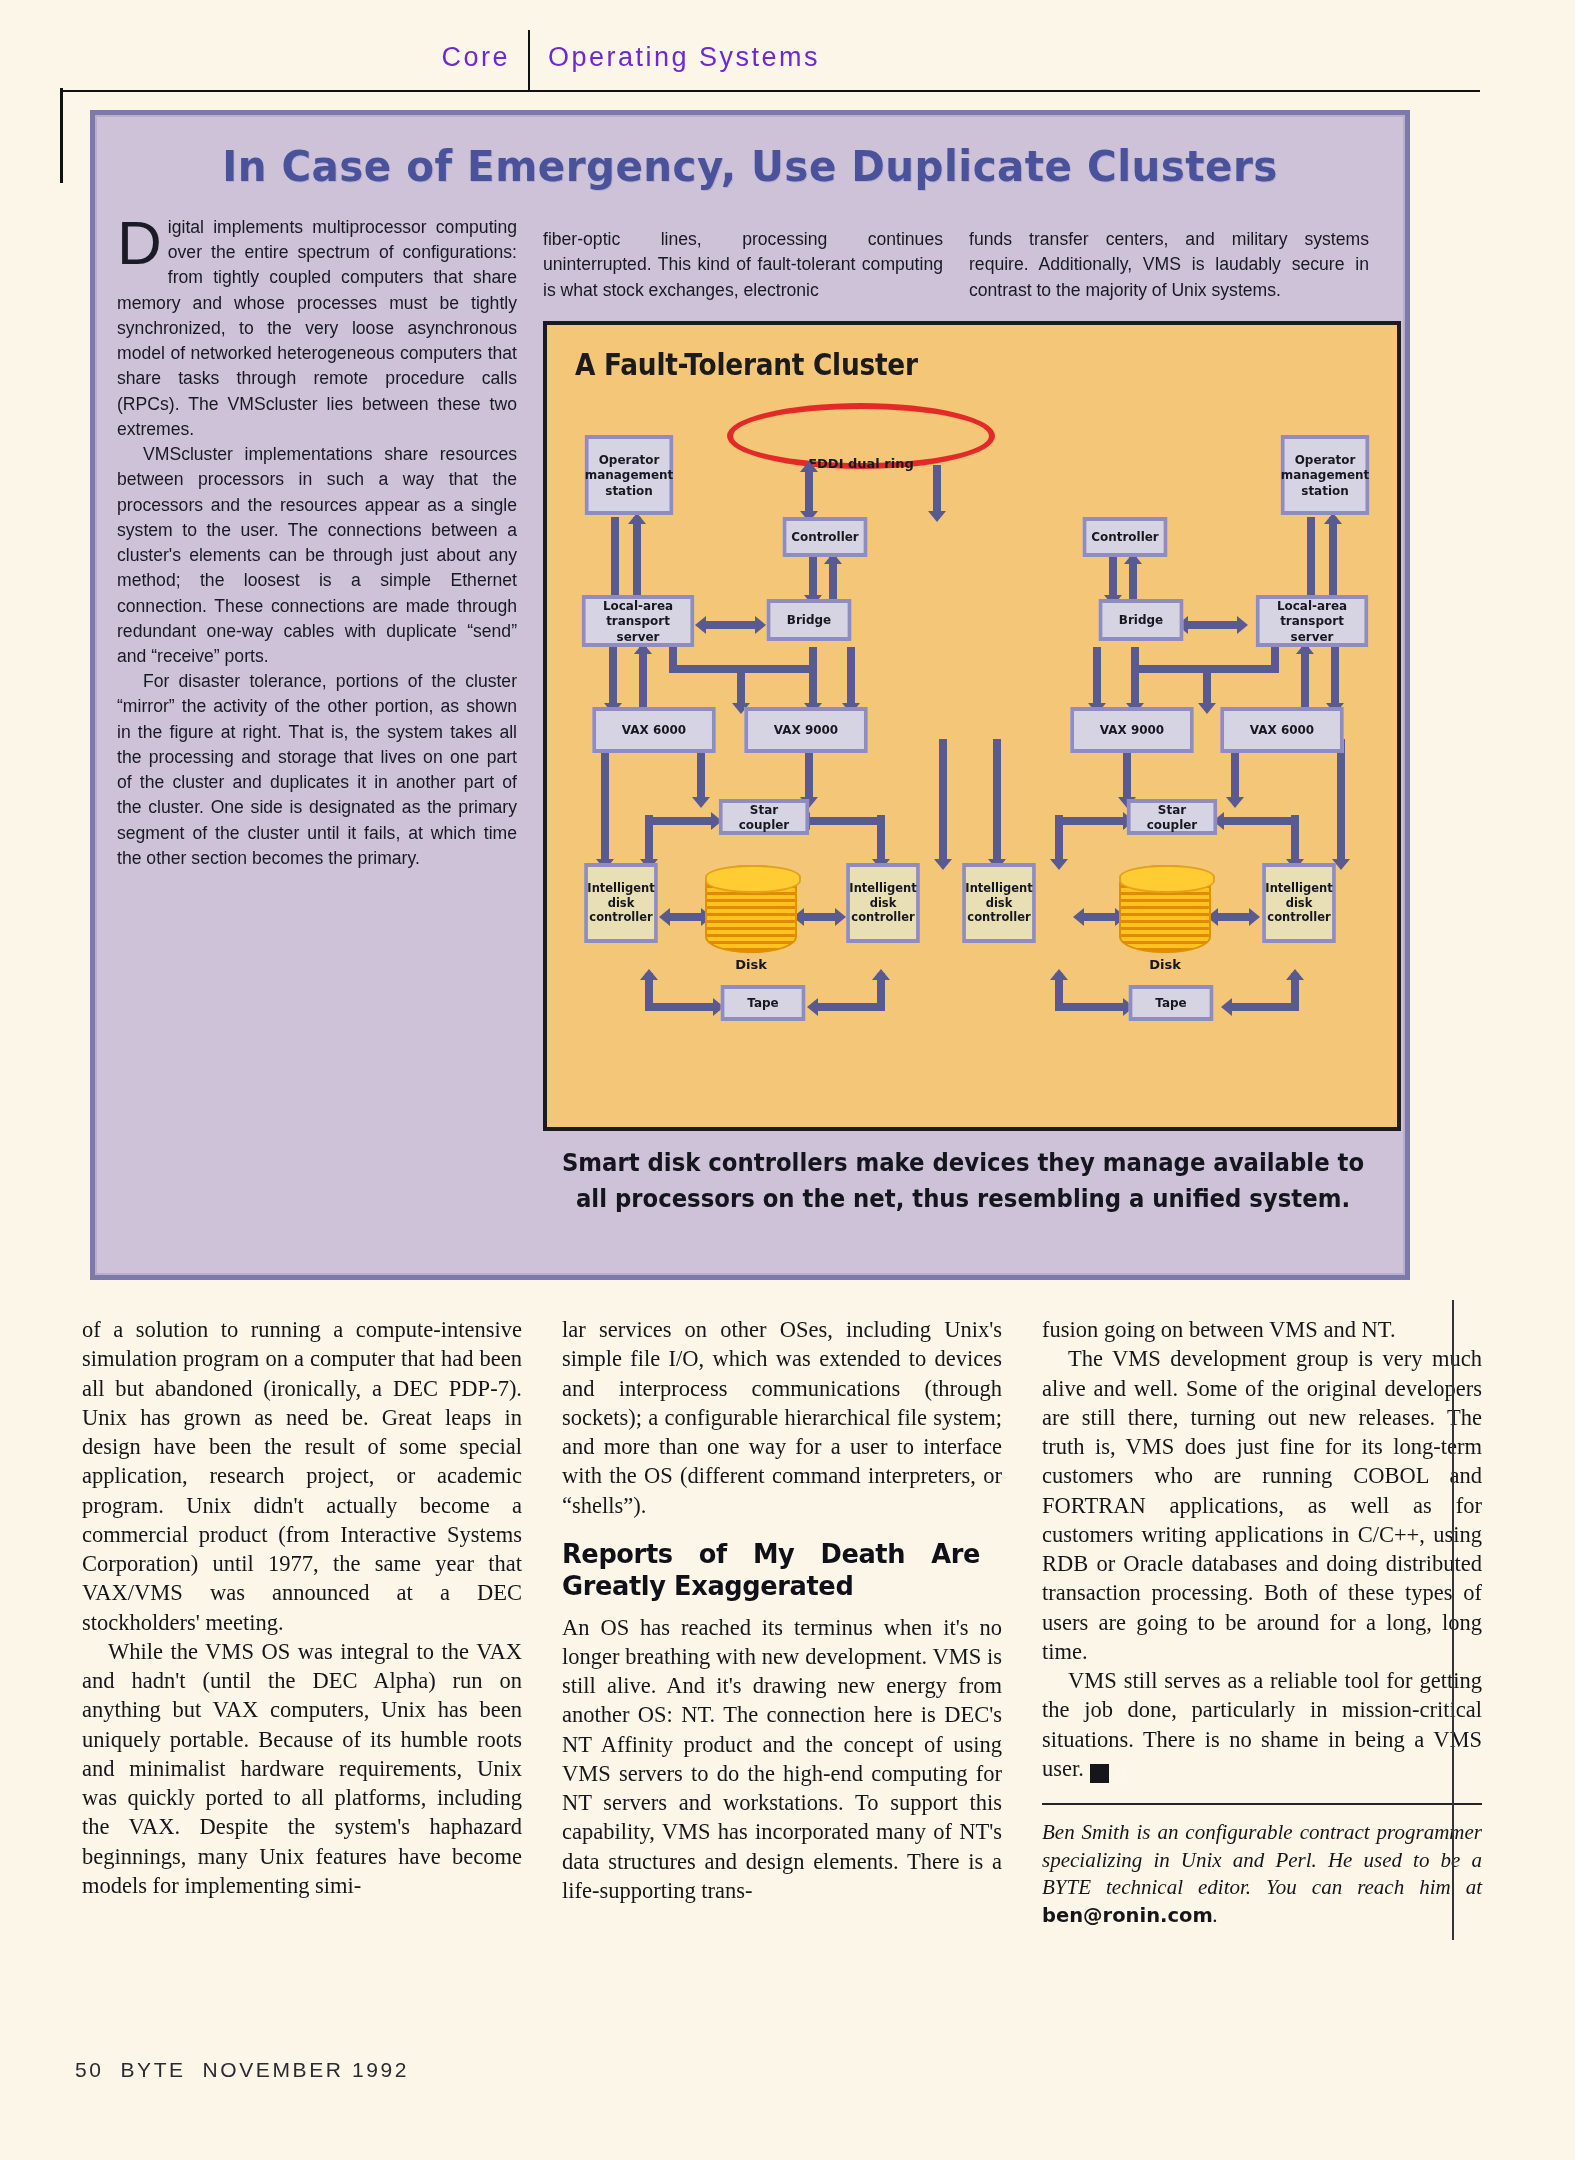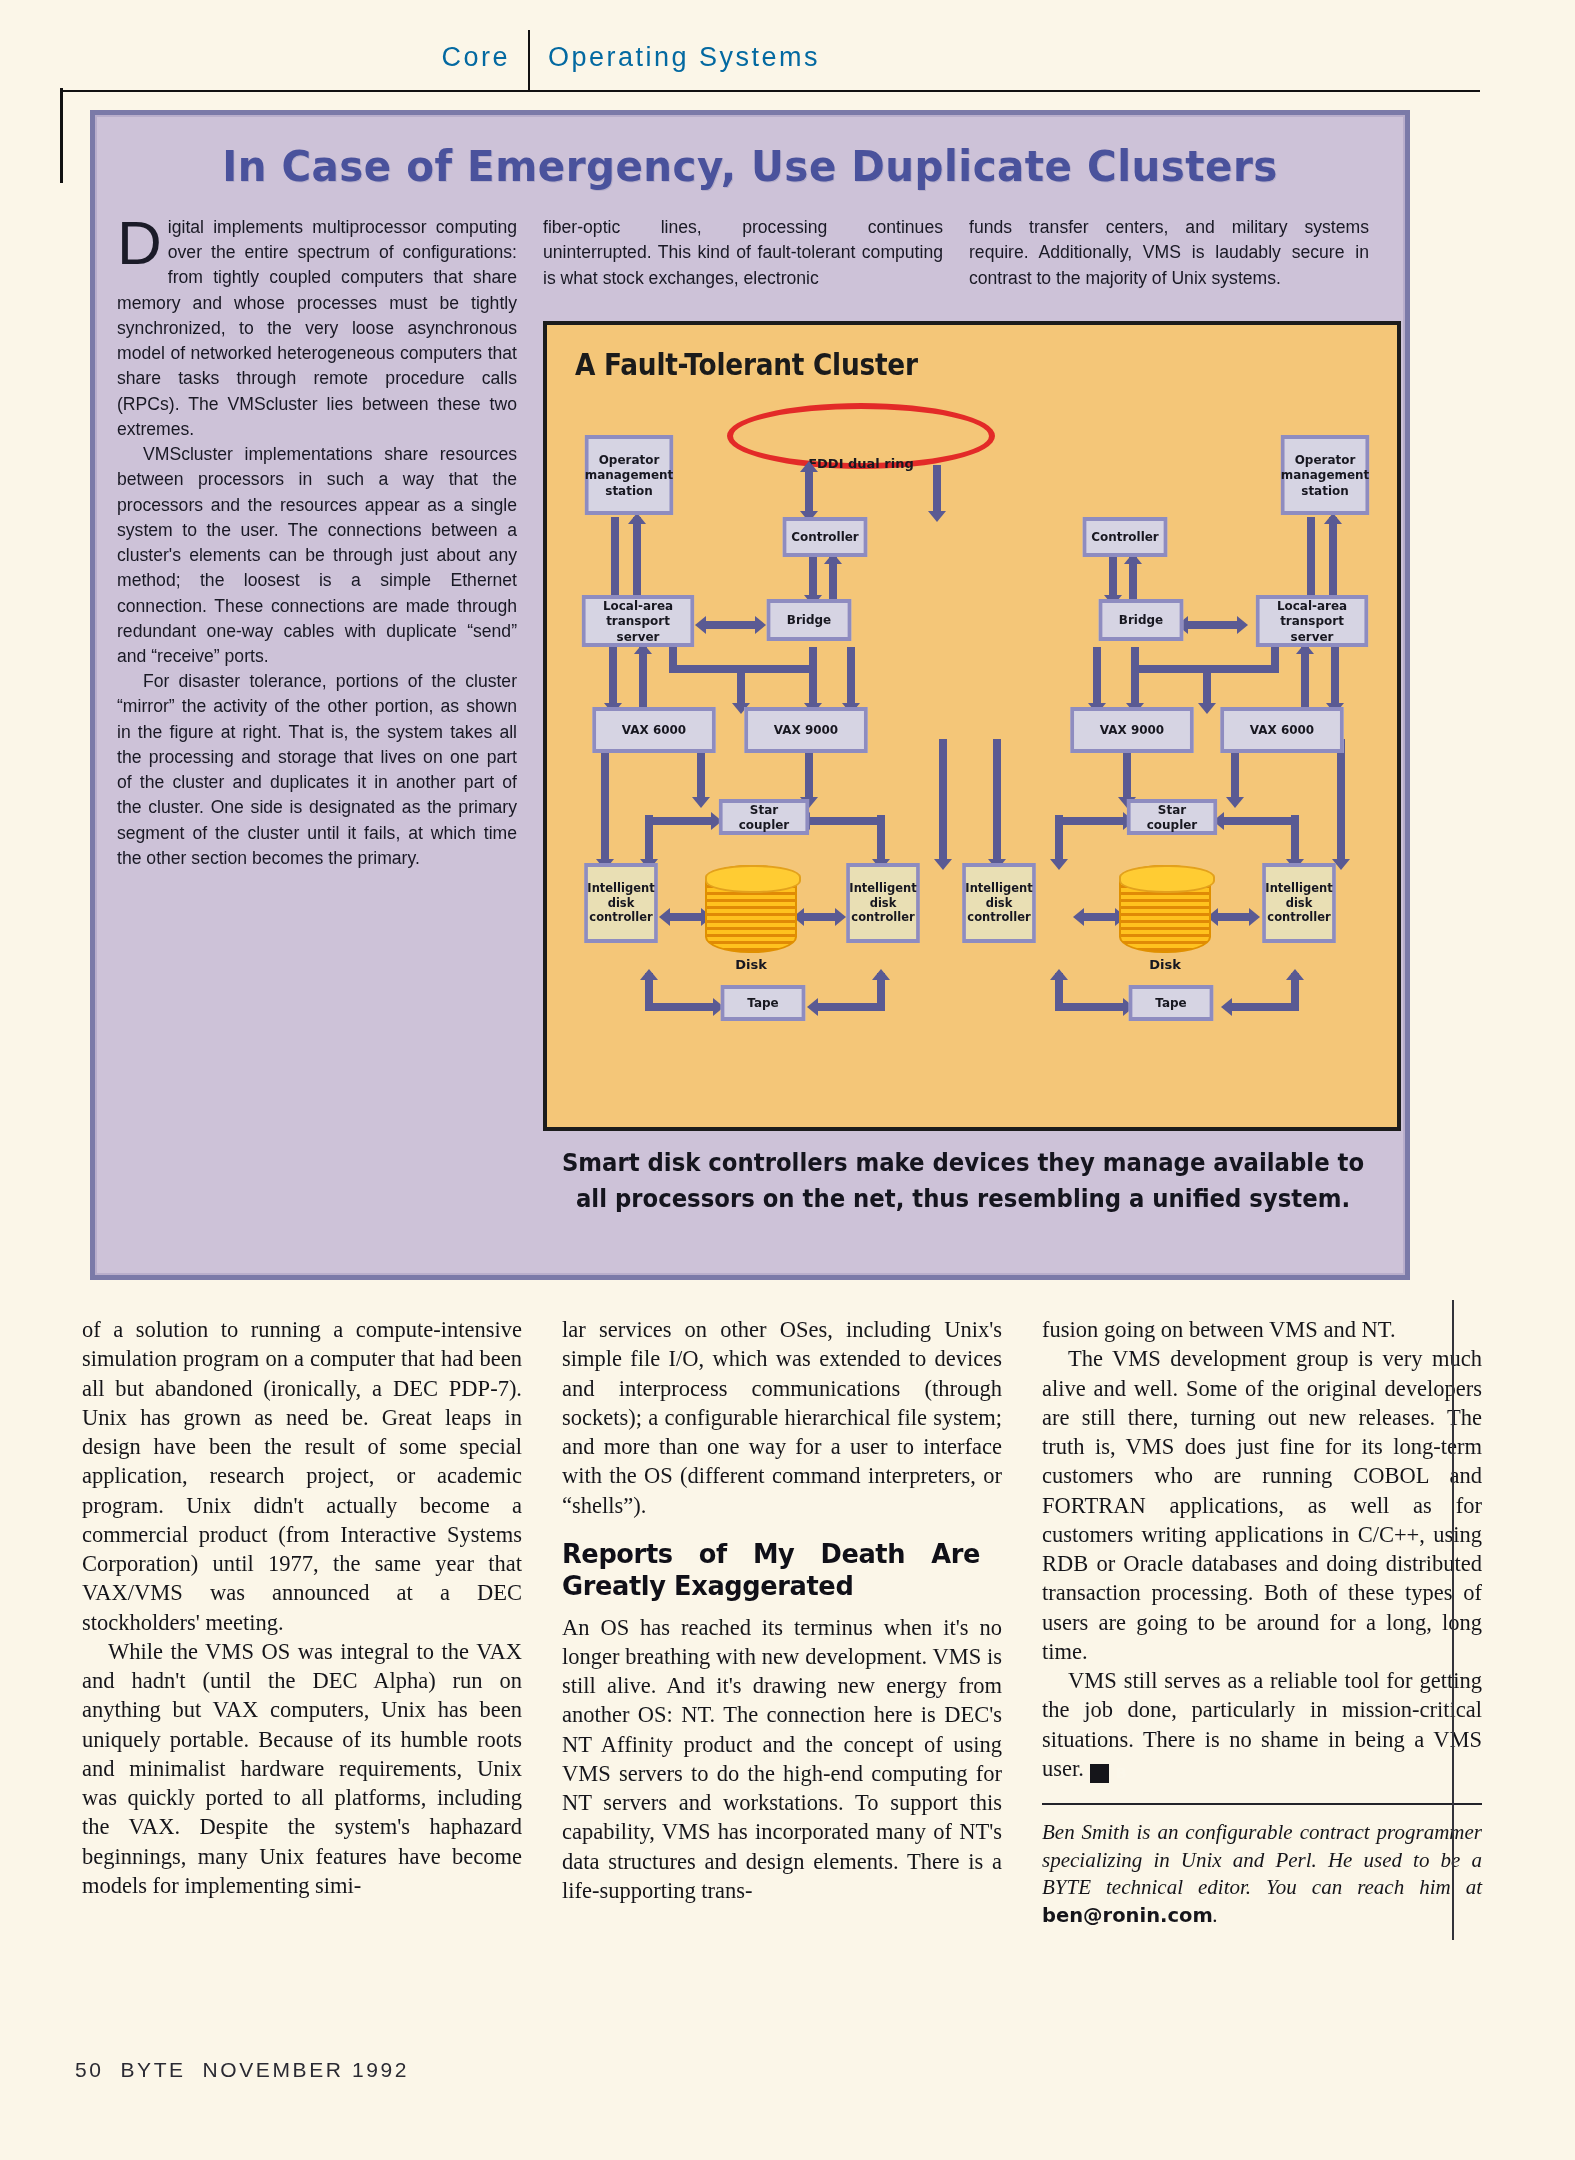--- a/index.html
+++ b/index.html
@@ -13,21 +13,21 @@
     overflow:hidden;
   }
 
   
   #page { position:absolute; inset:0; background:#fbf6e8; }
 
   
   #runhead {
     position:absolute; left:0; top:30px; width:1575px; height:62px;
     font-family:"Liberation Sans", sans-serif;
-    color:#0369a1;
+    color:#6d28d9;
   }
   #runhead .rule {
     position:absolute; left:60px; top:60px; width:1420px; height:2px; background:#111;
   }
   #runhead .vrule {
     position:absolute; left:528px; top:0px; width:2px; height:62px; background:#111;
   }
   #runhead .core {
     position:absolute; left:300px; top:12px; width:210px; text-align:right;
     font-size:27px; letter-spacing:2.5px;
@@ -63,21 +63,21 @@
     transform: scaleX(0.94);
   }
 
   
   .sb-cols {
     position:absolute; left:14px; top:92px; width:1284px;
     display:flex; gap:26px;
     font-family:"Liberation Sans", sans-serif;
   }
   .sb-col { width:400px; font-size:17.6px; line-height:1.44; color:#191924; text-align:justify; }
-  .sb-col p { margin:0 0 0 0; text-indent:26px; }
+  .sb-col p { margin:12px 0 0 0; text-indent:26px; }
   .sb-col p.noind { text-indent:0; }
   .dropcap {
     float:left; font-family:"Liberation Sans", sans-serif;
     font-size:62px; line-height:0.78; font-weight:300;
     padding:4px 6px 0 0; color:#1b1b28;
   }
 
   
   #sb-left-tall {
     position:absolute; left:14px; top:92px; width:400px; height:1000px;

